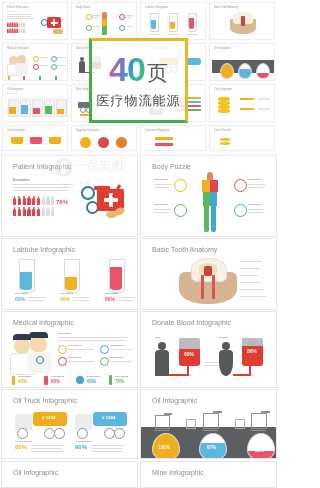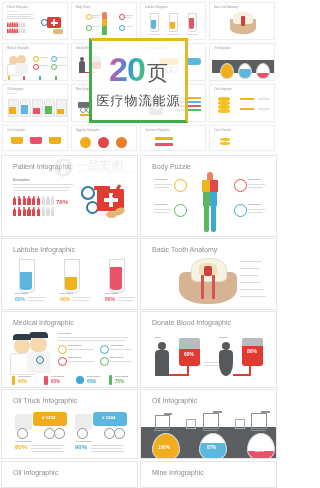--- a/index.html
+++ b/index.html
@@ -332,21 +332,21 @@
 
     <div class="thumb" style="left:209px;top:125px;width:66px;height:26px;">
       <span class="t-title">Coins Stacked</span>
       <div class="coin" style="left:10px;top:12px;width:10px;height:3px;"></div>
       <div class="coin" style="left:10px;top:16px;width:10px;height:3px;"></div>
     </div>
   </div>
 
   <div class="overlay">
     <div class="ov-row">
-      <span class="ov-num">20</span>
+      <span class="ov-num">40</span>
       <span class="ov-pg">页</span>
     </div>
     <div class="ov-sub">医疗物流能源</div>
   </div>
 
   <div class="card" style="left:1px;top:155px;width:137px;height:82px;">
     <span class="card-title" style="left:11px;top:7px;font-size:7px;">Patient Infographic</span>
     <span class="desc-h" style="left:11px;top:22px;font-size:3px;">Description</span>
     <div class="txtline" style="left:11px;top:28px;width:60px;"></div>
     <div class="txtline" style="left:11px;top:31px;width:58px;"></div>

